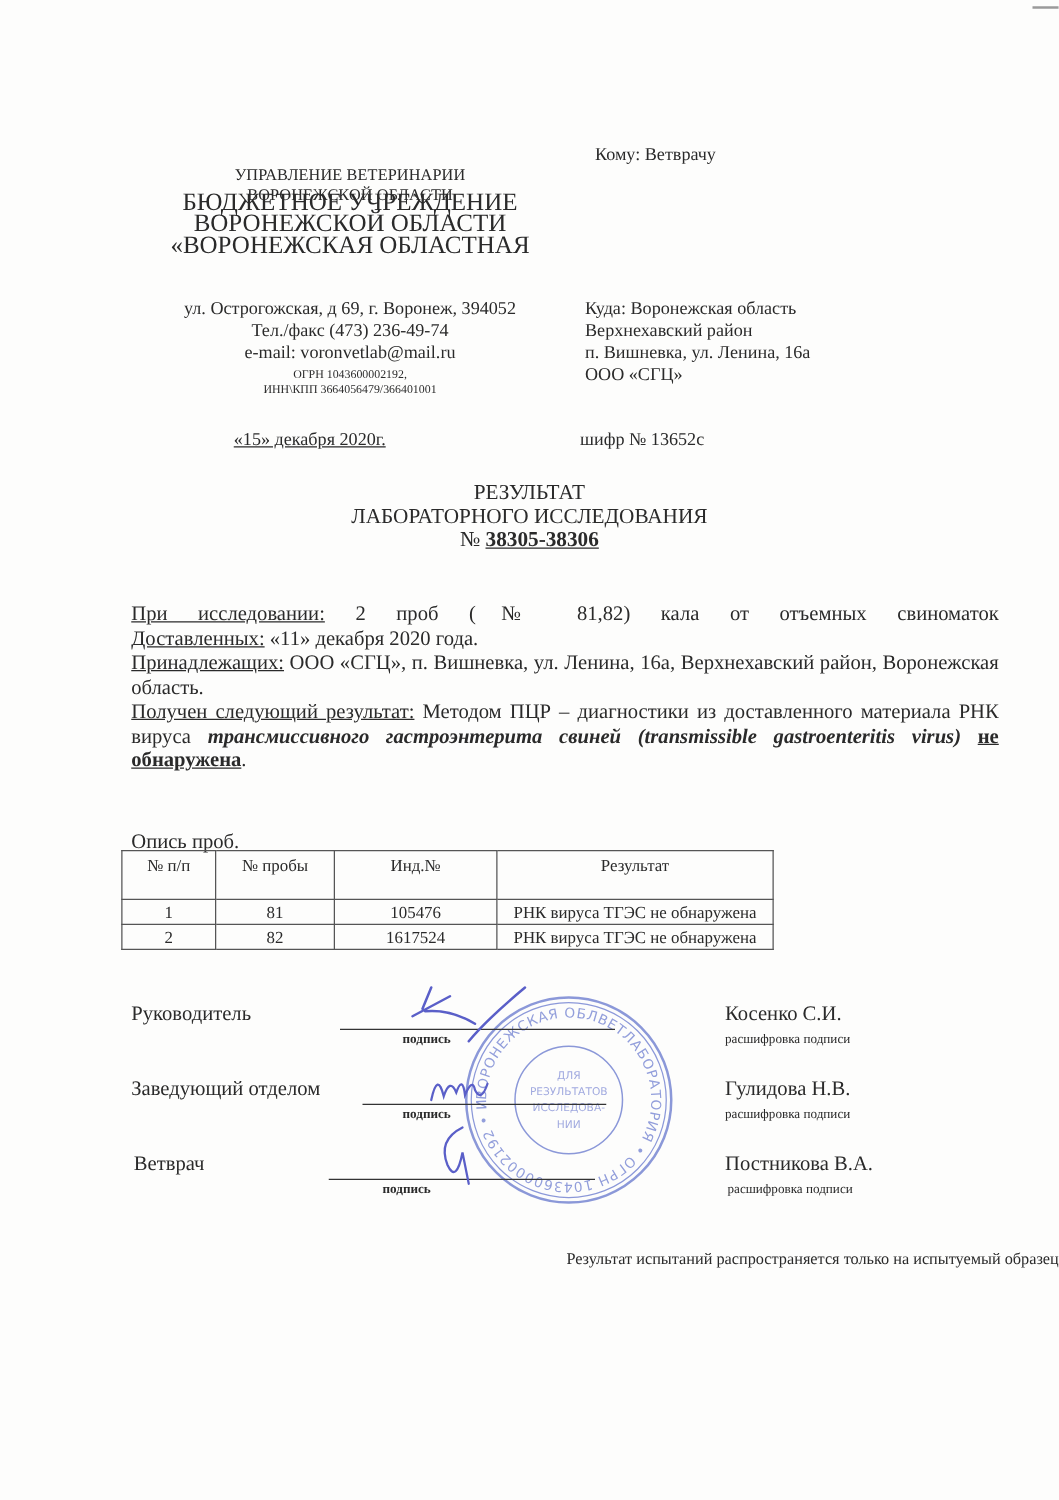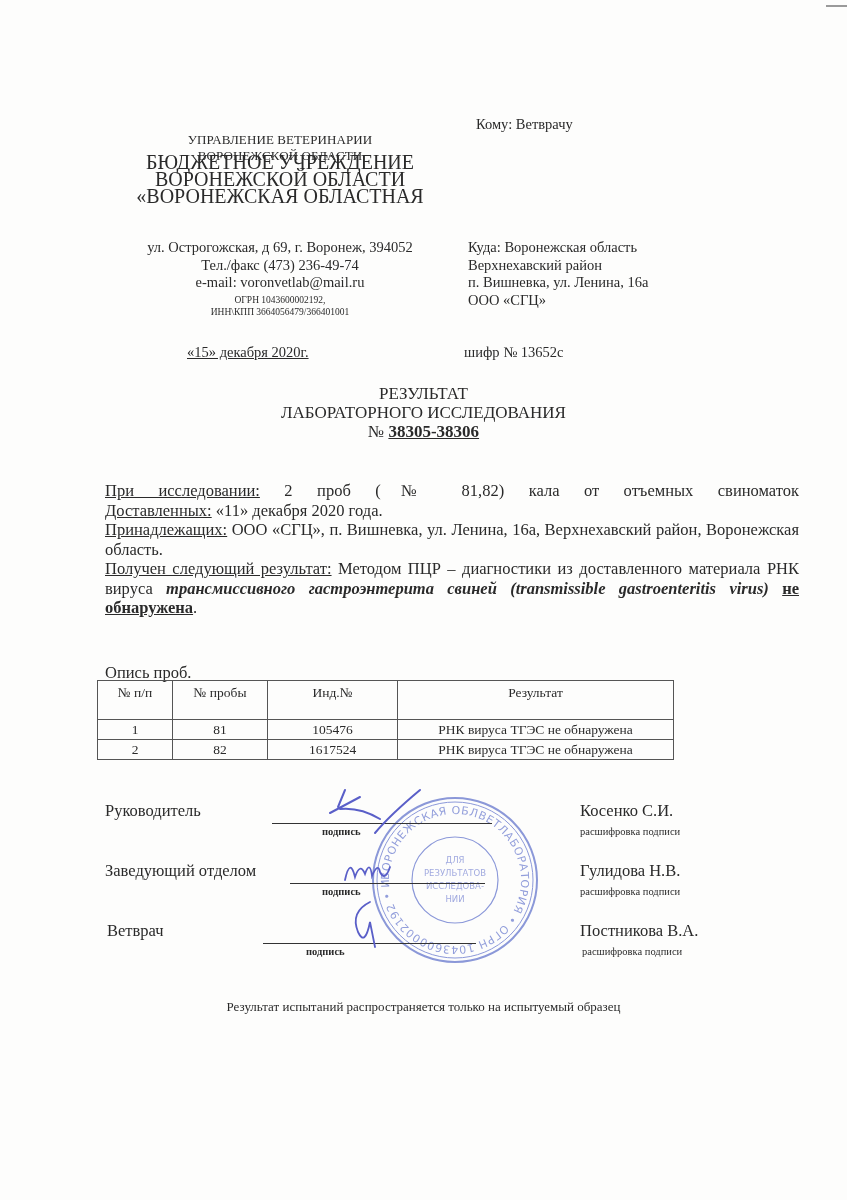--- a/index.html
+++ b/index.html
@@ -25,36 +25,36 @@
   .title { left: 0; width: 847px; text-align: center; font-size: 17px; line-height: 19px; }
   .title-num { font-weight: bold; text-decoration: underline; }
 
   .body-text { left: 105px; width: 694px; font-size: 16.5px; line-height: 19.5px; text-align: justify; }
   .para { margin: 0; }
   .justify-line { text-align: justify; text-align-last: justify; }
   .bi { font-weight: bold; font-style: italic; }
   .bu { font-weight: bold; text-decoration: underline; }
 
   table.samples {
-    position: absolute; left: 97px; top: 680px; width: 577px;
+    position: absolute; left: 97px; top: 680px; width: 522px;
     border-collapse: collapse; font-size: 13.5px;
   }
   table.samples th, table.samples td {
     border: 1px solid #555; text-align: center; font-weight: normal; padding: 0;
   }
   table.samples th { height: 34px; vertical-align: top; padding-top: 4px; }
   table.samples td { height: 19px; }
 
   .sig-role { font-size: 16.5px; }
   .sig-line { position: absolute; height: 1px; background: #333; }
   .sig-cap { font-size: 10.5px; font-weight: bold; }
   .sig-name { font-size: 16.5px; }
   .sig-cap-r { font-size: 10.5px; }
 
-  .footer { left: 0; width: 847px; text-align: center; font-size: 13px; }
+  .footer { left: 0; width: 847px; text-align: right; font-size: 13px; }
 
   .stamp { position: absolute; left: 360px; top: 785px; width: 190px; height: 190px; }
   .stamp-svg { width: 190px; height: 190px; }
   .scribble { position: absolute; }
 </style>
 </head>
 <body>
 
 <div class="corner-mark"></div>
 

